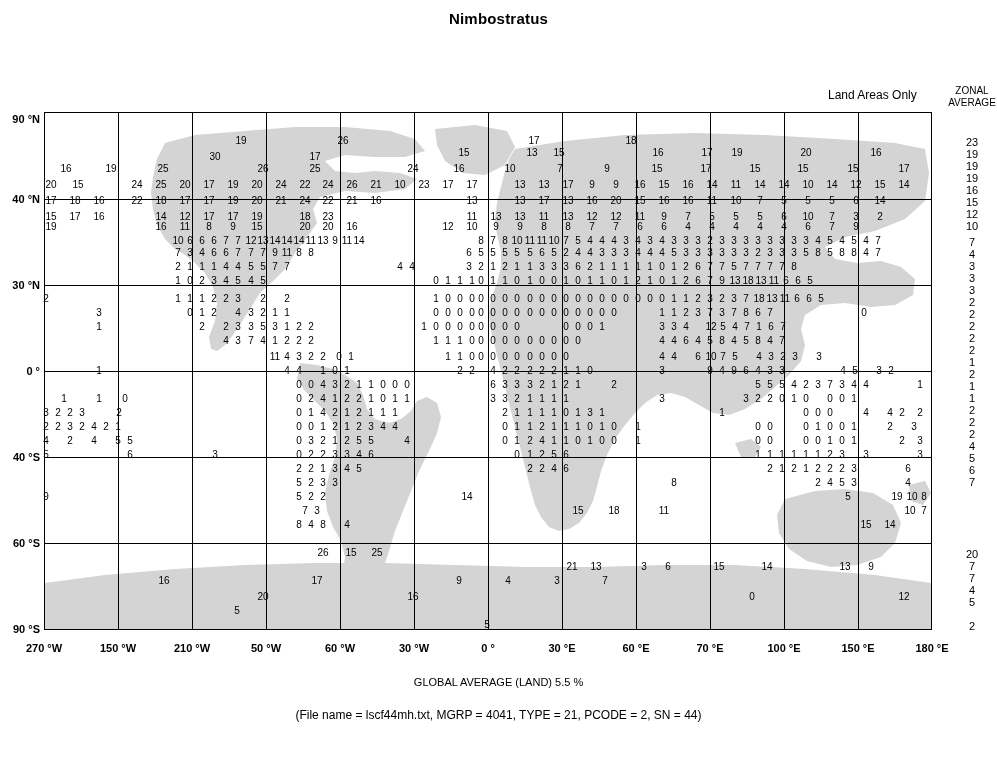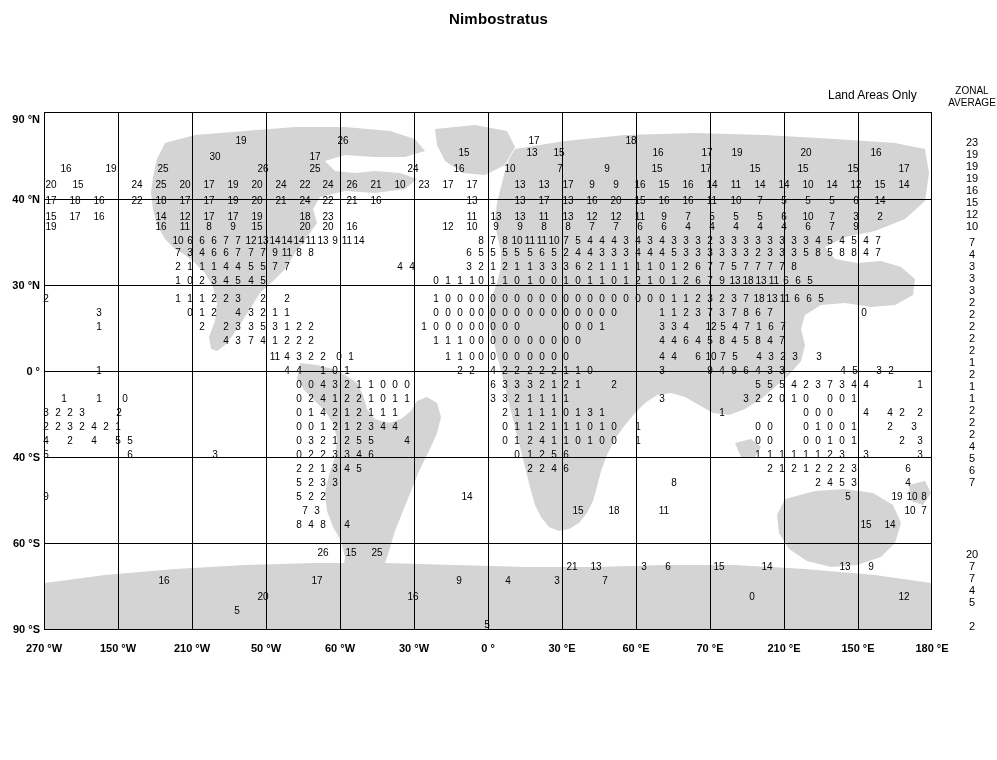--- a/index.html
+++ b/index.html
@@ -192,24 +192,26 @@
   <div class="xlab" style="left:9px;   top:642px">270 °W</div>
   <div class="xlab" style="left:83px;  top:642px">150 °W</div>
   <div class="xlab" style="left:157px; top:642px">210 °W</div>
   <div class="xlab" style="left:231px; top:642px">50 °W</div>
   <div class="xlab" style="left:305px; top:642px">60 °W</div>
   <div class="xlab" style="left:379px; top:642px">30 °W</div>
   <div class="xlab" style="left:453px; top:642px">0 °</div>
   <div class="xlab" style="left:527px; top:642px">30 °E</div>
   <div class="xlab" style="left:601px; top:642px">60 °E</div>
   <div class="xlab" style="left:675px; top:642px">70 °E</div>
-  <div class="xlab" style="left:749px; top:642px">210 °E</div>
+  <div class="xlab" style="left:749px; top:642px">100 °E</div>
   <div class="xlab" style="left:823px; top:642px">150 °E</div>
   <div class="xlab" style="left:897px; top:642px">180 °E</div>
 
+  <div class="globavg">GLOBAL AVERAGE (LAND)   5.5 %</div>
+  <div class="filename">(File name = lscf44mh.txt, MGRP = 4041, TYPE = 21, PCODE = 2, SN = 44)</div>
 <div class="cell" style="left: 234px; top: 136px; width: 14px;">19</div>
     <div class="cell" style="left: 336px; top: 136px; width: 14px;">26</div>
     <div class="cell" style="left: 527px; top: 136px; width: 14px;">17</div>
     <div class="cell" style="left: 624px; top: 136px; width: 14px;">18</div>
     <div class="cell" style="left: 208px; top: 152px; width: 14px;">30</div>
     <div class="cell" style="left: 308px; top: 152px; width: 14px;">17</div>
     <div class="cell" style="left: 457px; top: 148px; width: 14px;">15</div>
     <div class="cell" style="left: 525px; top: 148px; width: 14px;">13</div>
     <div class="cell" style="left: 552px; top: 148px; width: 14px;">15</div>
     <div class="cell" style="left: 651px; top: 148px; width: 14px;">16</div>

